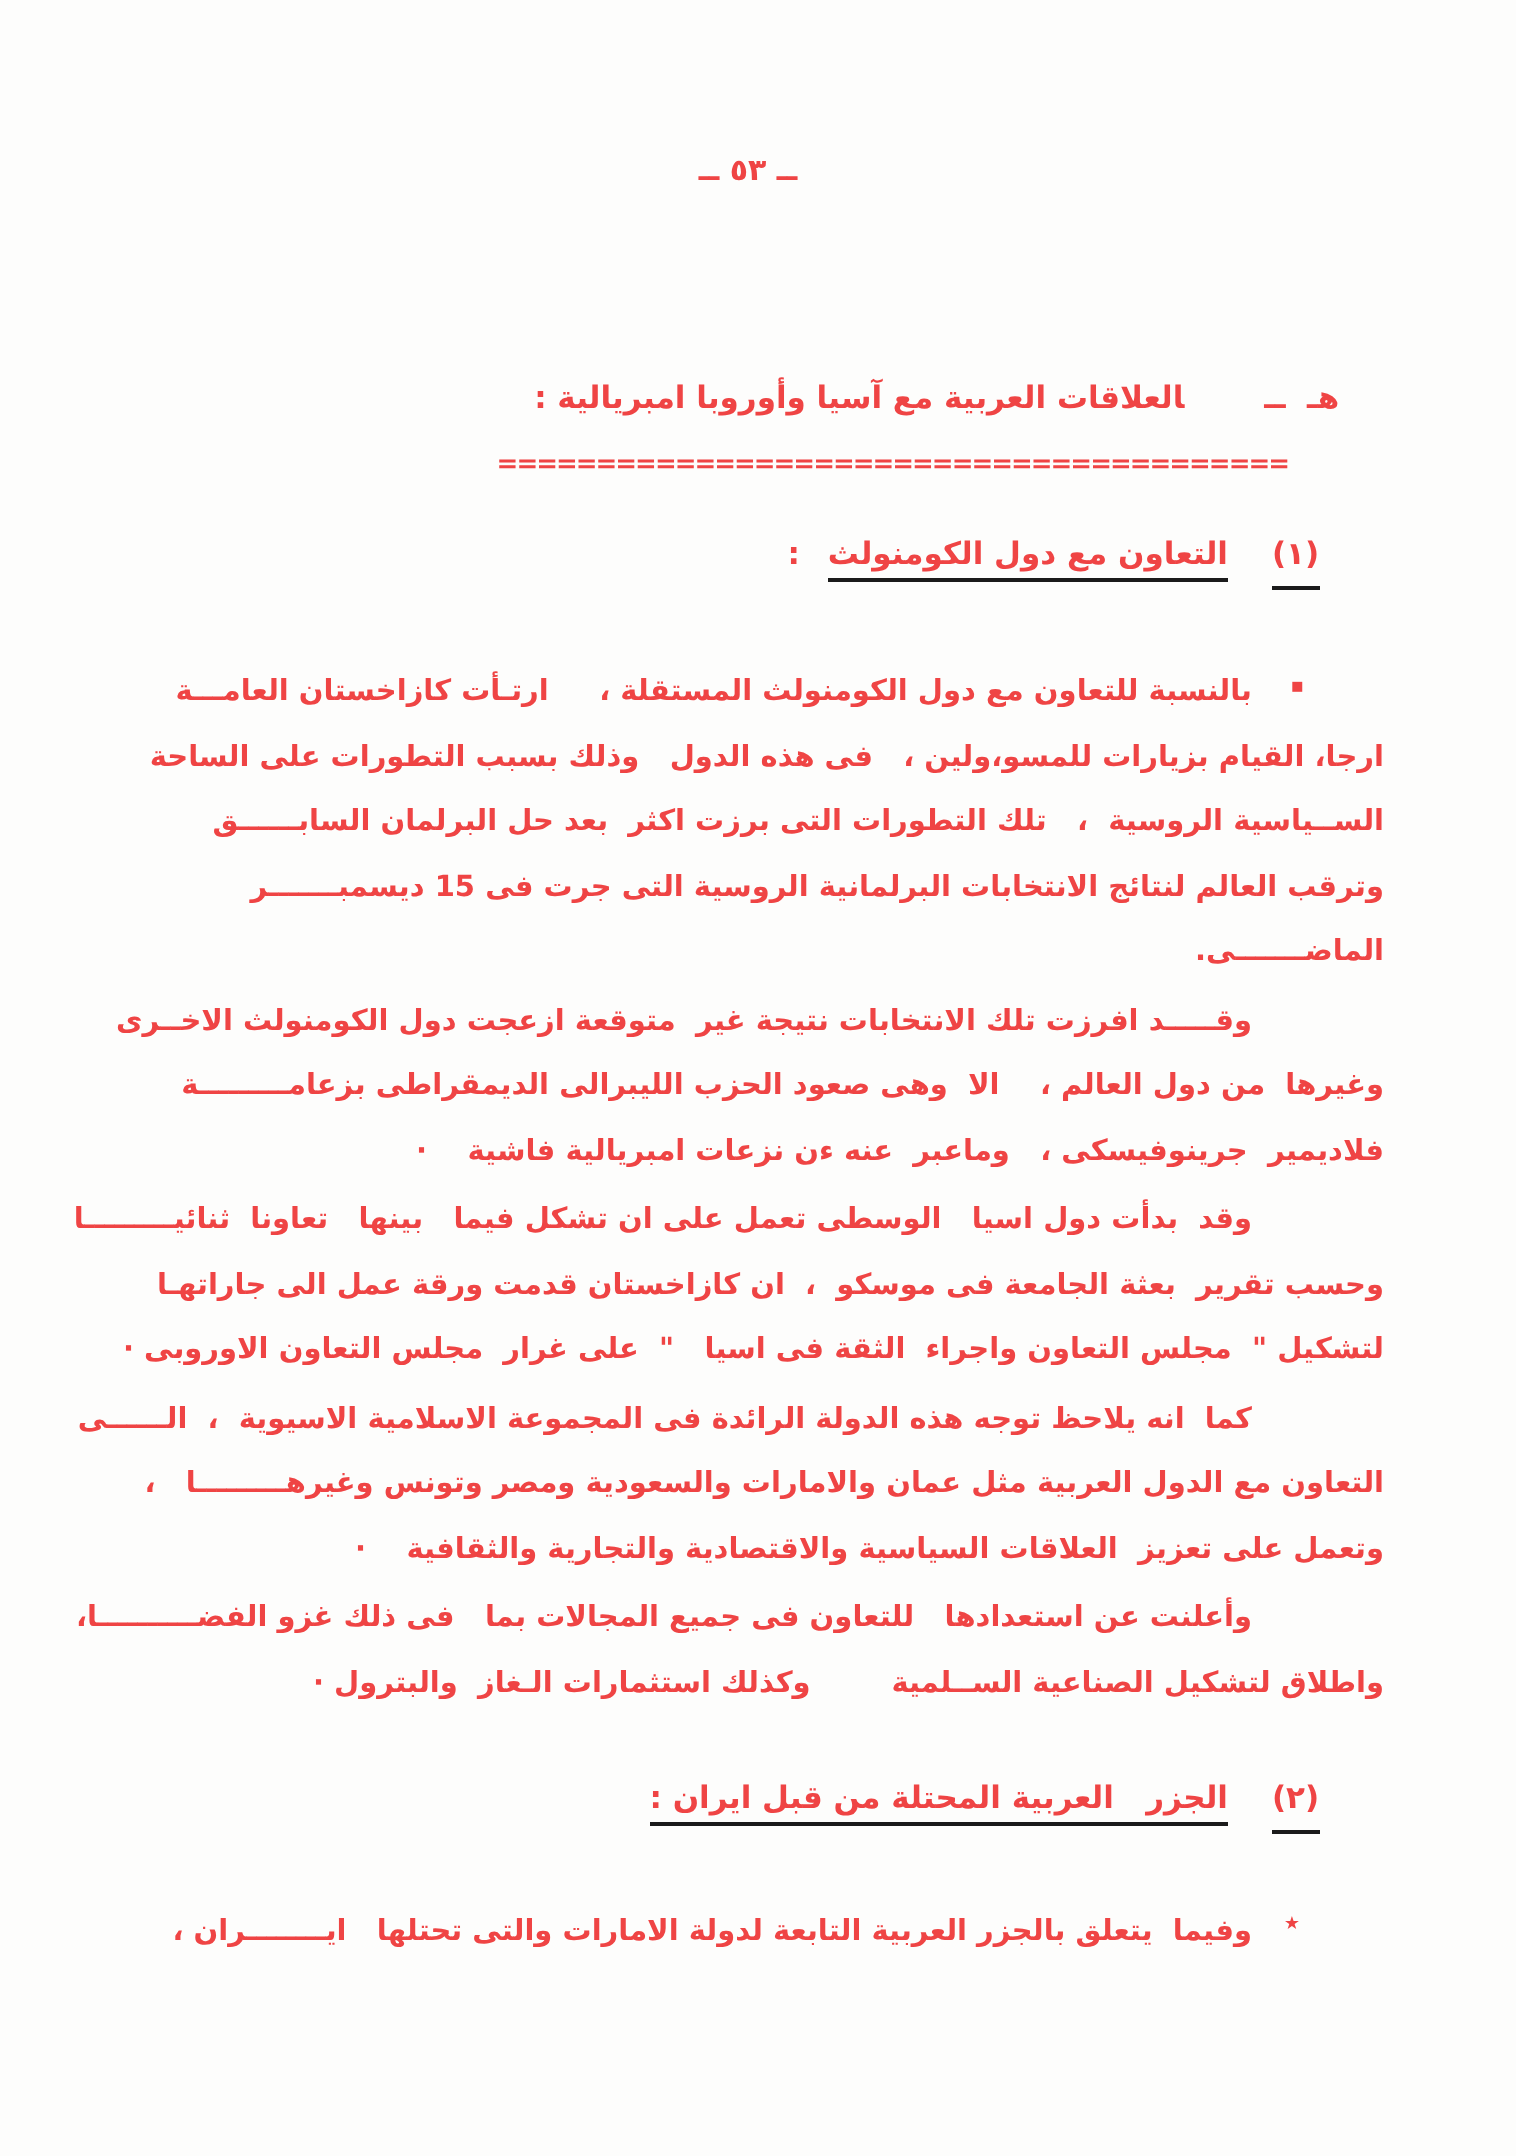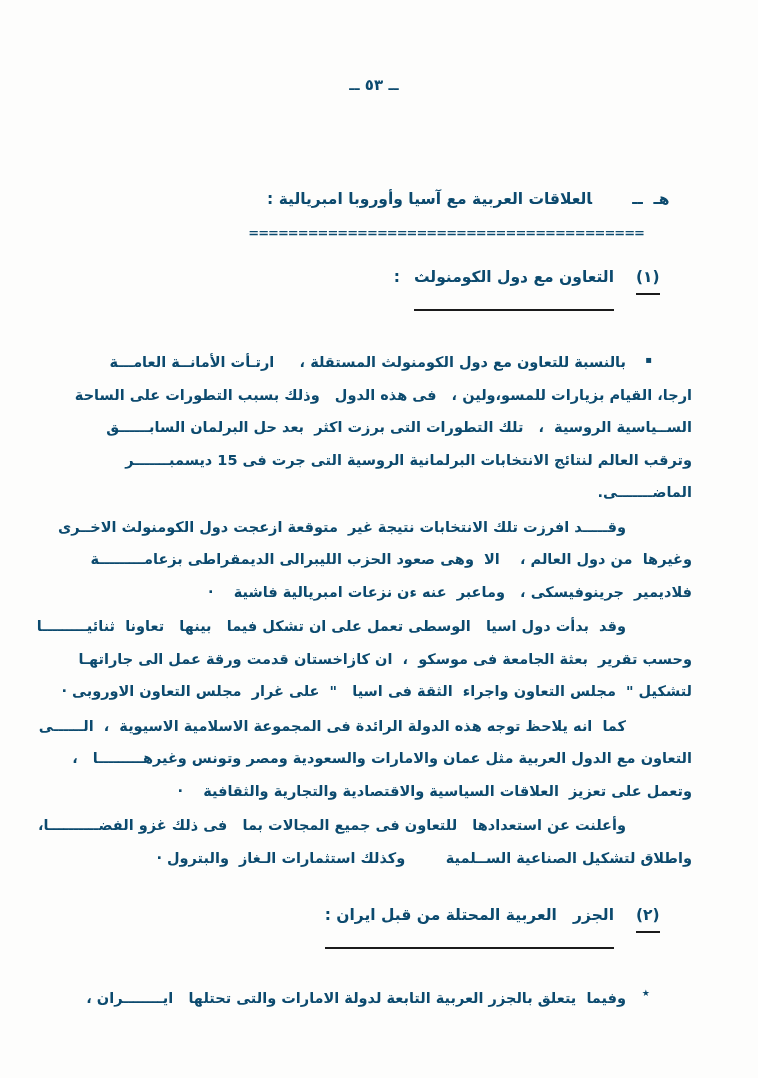--- a/index.html
+++ b/index.html
@@ -5,21 +5,21 @@
   html, body { margin: 0; padding: 0; }
   body {
     width: 758px; height: 1078px;
     background: #f4f4f2;
     font-family: "DejaVu Sans", sans-serif;
   }
   .page {
     position: relative;
     width: 758px; height: 1078px;
     background: #fdfdfc;
-    color: #0c4a6e;
+    color: #ef4444;
     overflow: hidden;
     direction: rtl;
   }
   .page-number {
     position: absolute;
     top: 76px; left: 0; right: 10px;
     text-align: center;
     font-size: 15px;
     font-weight: 700;
     letter-spacing: 1px;
@@ -54,21 +54,21 @@
   .h2.second { margin-top: 14px; margin-bottom: 15px; }
   .h2-num {
     display: inline-block;
     border-bottom: 2px solid #1b1b1b;
     padding-bottom: 7px;
     margin-left: 22px;
   }
   .h2-title {
     display: inline-block;
     border-bottom: 2px solid #1b1b1b;
-    padding-bottom: 23px;
+    padding-bottom: 3px;
   }
   .h2-colon { margin-right: 14px; }
   .para { position: relative; margin: 0 0 2px 0; }
   .line {
     font-size: 14.5px;
     line-height: 32.5px;
     text-align: right;
     white-space: pre;
   }
   .line.first { text-indent: 66px; }
@@ -95,21 +95,21 @@
   </div>
 
   <div class="content">
 
     <div class="h2">
       <span class="h2-num">(١)</span><span class="h2-title">التعاون مع دول الكومنولث</span><span class="h2-colon">:</span>
     </div>
 
     <div class="para">
       <span class="bullet">▪</span>
-      <div class="line first">بالنسبة للتعاون مع دول الكومنولث المستقلة ،     ارتـأت الأمانــة العامـــة</div>
+      <div class="line first">بالنسبة للتعاون مع دول الكومنولث المستقلة ،     ارتـأت كازاخستان العامـــة</div>
       <div class="line">ارجا، القيام بزيارات للمسو،ولين ،   فى هذه الدول   وذلك بسبب التطورات على الساحة</div>
       <div class="line">الســياسية الروسية  ،   تلك التطورات التى برزت اكثر  بعد حل البرلمان السابــــــق</div>
       <div class="line">وترقب العالم لنتائج الانتخابات البرلمانية الروسية التى جرت فى 15 ديسمبـــــــر</div>
       <div class="line">الماضـــــــى.</div>
     </div>
 
     <div class="para">
       <div class="line first">وقـــــد افرزت تلك الانتخابات نتيجة غير  متوقعة ازعجت دول الكومنولث الاخــرى</div>
       <div class="line">وغيرها  من دول العالم ،    الا  وهى صعود الحزب الليبرالى الديمقراطى بزعامـــــــــة</div>
       <div class="line">فلاديمير  جرينوفيسكى ،   وماعبر  عنه ءن نزعات امبريالية فاشية    ·</div>

